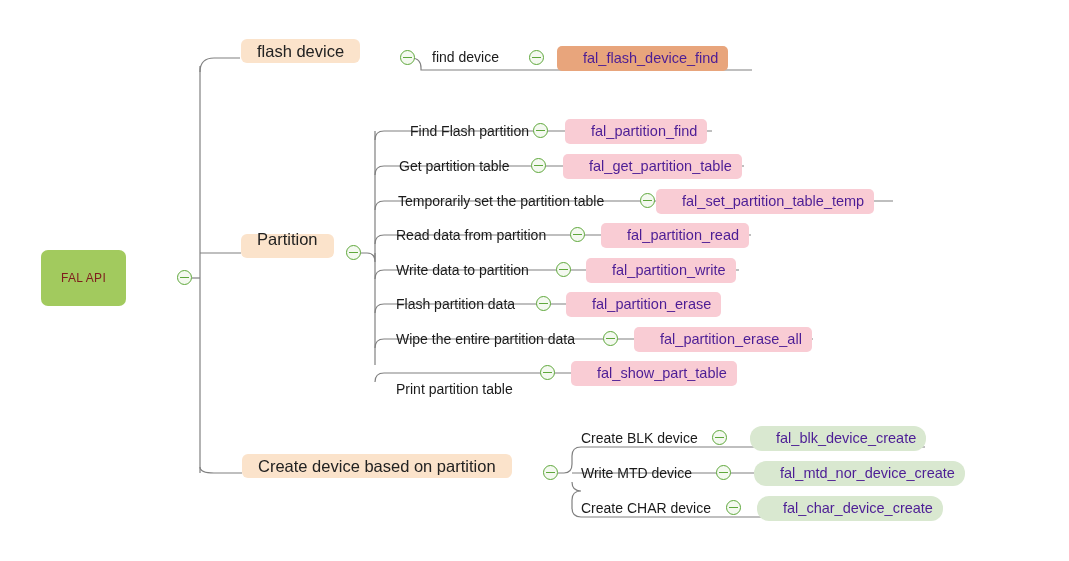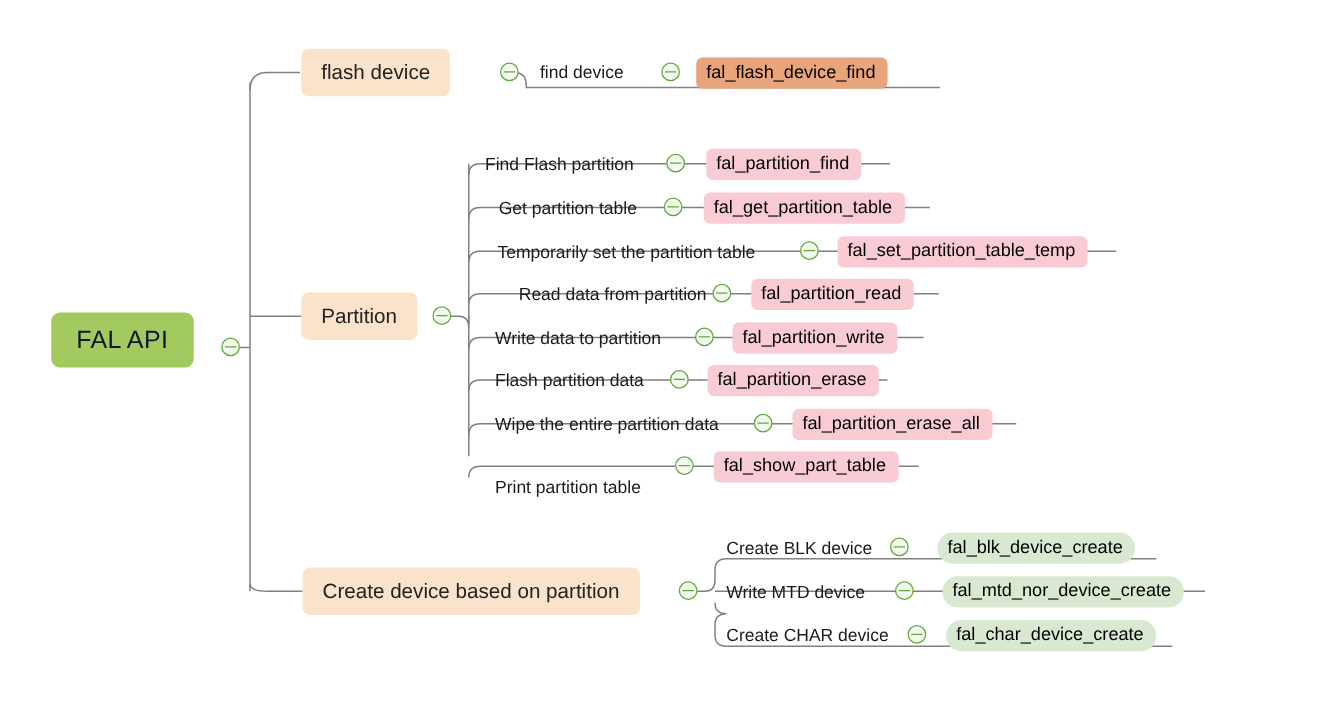--- a/index.html
+++ b/index.html
@@ -11,55 +11,55 @@
     position:relative;
   }
   #canvas{position:absolute;left:0;top:0;width:1069px;height:561px;}
   svg.lines{position:absolute;left:0;top:0;width:1069px;height:561px;pointer-events:none;}
 
   
   .node{position:absolute;display:flex;align-items:center;box-sizing:border-box;}
 
   .root-box{
     background:#a2ca5e;
-    color:#0f172a;
+    color:#7f1d1d;
     border-radius:7px;
-    font-size:20px;
+    font-size:12px;
     padding:0 20px;
-    height:44px;
+    height:56px;
     line-height:56px;
     letter-spacing:.3px;
     white-space:nowrap;
   }
 
   .branch-box{
     background:#fbe3cb;
     color:#222222;
     border-radius:6px;
     font-size:16.5px;
-    height:38px;
+    height:24px;
     line-height:38px;
     padding:0 16px;
     white-space:nowrap;
   }
 
   .leaf-label{
     color:#1a1a1a;
     font-size:14px;
     white-space:nowrap;
     background:transparent;
     line-height:1;
   }
 
   .badge{
     border-radius:5px;
     font-size:14.5px;
-    padding:3px 10px 4px 8px;
-    white-space:nowrap;
-    color:#000000;
+    padding:3px 10px 4px 26px;
+    white-space:nowrap;
+    color:#4c1d95;
     line-height:1.25;
   }
   .badge.pink{background:#f9ccd4;}
   .badge.orange{background:#e8a57c;}
   .badge.green{background:#d9e8d0;border-radius:12px;}
 
   
   .toggle{
     position:absolute;
     width:15px;height:15px;
@@ -132,45 +132,45 @@
   <div class="toggle" style="left:529px;top:50px;"></div>
   <div class="node badge orange" style="left:557px;top:46px;">
     <span>fal_flash_device_find</span>
   </div>
 
   <div class="node branch-box" style="left:241px;top:234px;align-items:flex-end;">
     <span>Partition</span>
   </div>
   <div class="toggle" style="left:346px;top:245px;"></div>
 
-  <div class="node leaf-label" style="left:388px;top:124px;">
+  <div class="node leaf-label" style="left:410px;top:124px;">
     <span>Find Flash partition</span>
   </div>
   <div class="toggle" style="left:533px;top:123px;"></div>
   <div class="node badge pink" style="left:565px;top:119px;">
     <span>fal_partition_find</span>
   </div>
 
   <div class="node leaf-label" style="left:399px;top:159px;">
     <span>Get partition table</span>
   </div>
   <div class="toggle" style="left:531px;top:158px;"></div>
   <div class="node badge pink" style="left:563px;top:154px;">
     <span>fal_get_partition_table</span>
   </div>
 
   <div class="node leaf-label" style="left:398px;top:194px;">
     <span>Temporarily set the partition table</span>
   </div>
   <div class="toggle" style="left:640px;top:193px;"></div>
-  <div class="node badge pink" style="left:670px;top:189px;">
+  <div class="node badge pink" style="left:656px;top:189px;">
     <span>fal_set_partition_table_temp</span>
   </div>
 
-  <div class="node leaf-label" style="left:415px;top:228px;text-align:right;">
+  <div class="node leaf-label" style="left:396px;top:228px;text-align:right;">
     <span>Read data from partition</span>
   </div>
   <div class="toggle" style="left:570px;top:227px;"></div>
   <div class="node badge pink" style="left:601px;top:223px;">
     <span>fal_partition_read</span>
   </div>
 
   <div class="node leaf-label" style="left:396px;top:263px;">
     <span>Write data to partition</span>
   </div>

